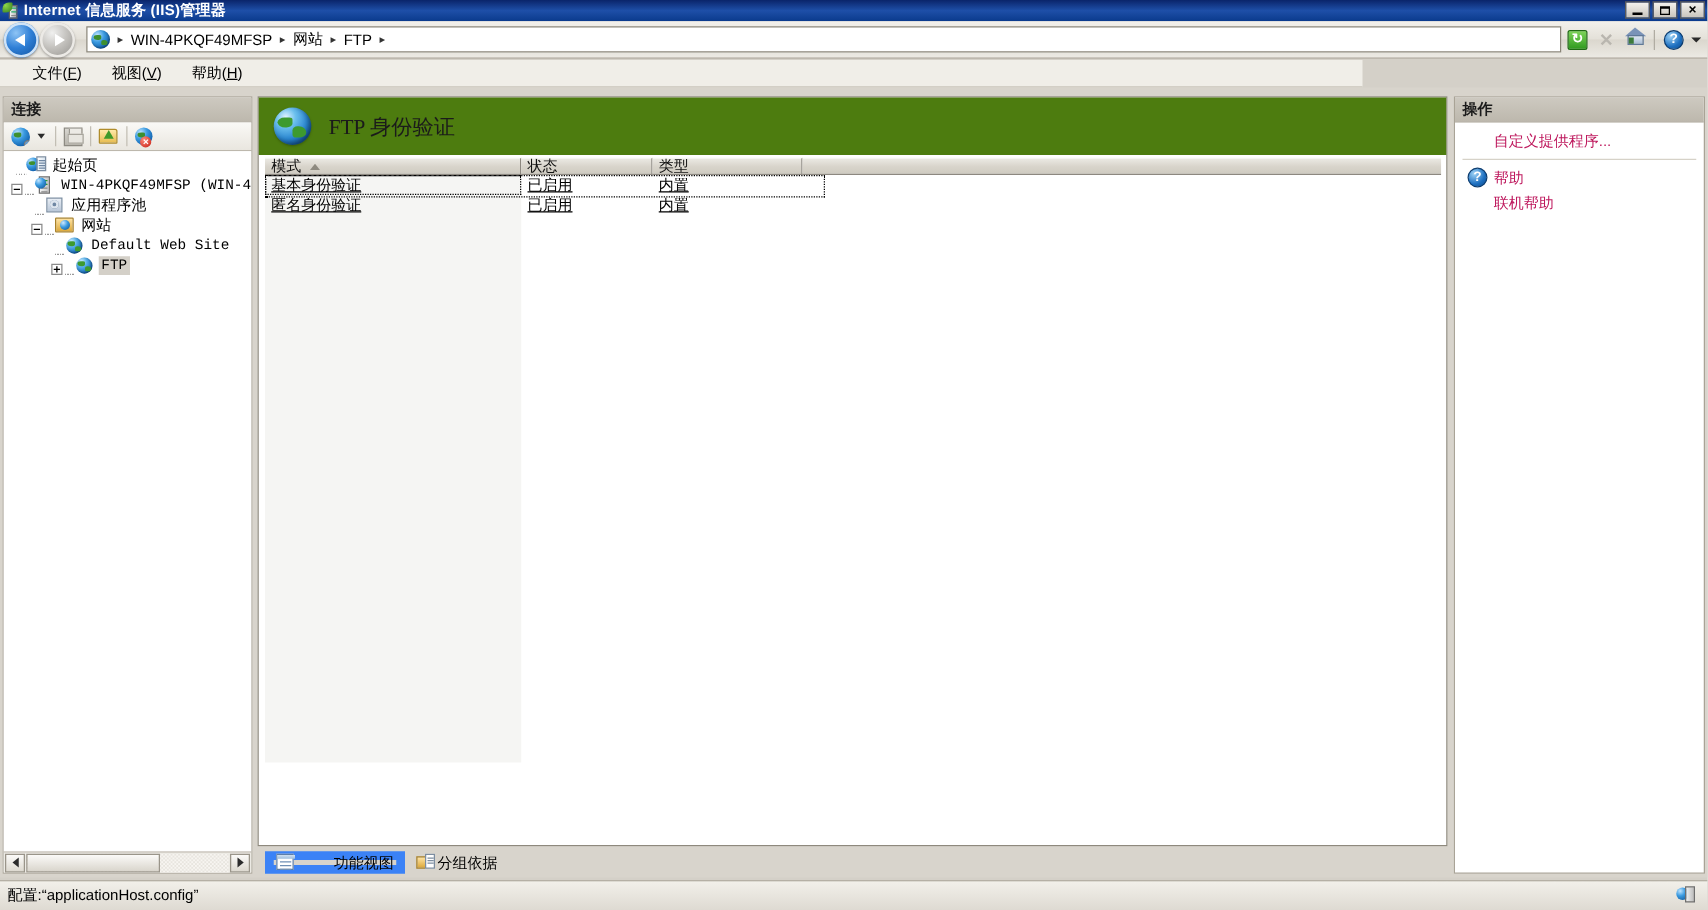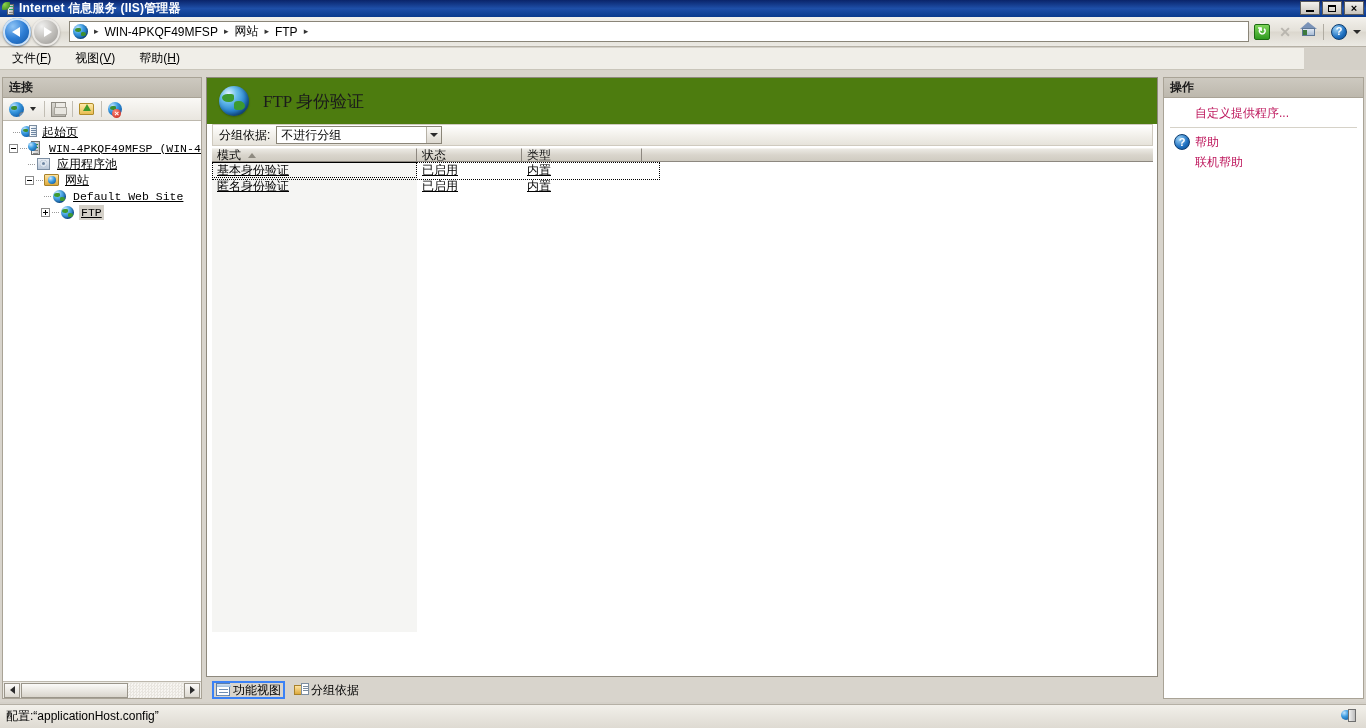--- a/index.html
+++ b/index.html
@@ -145,22 +145,22 @@
     display: flex; align-items: center; justify-content: center;
     border: 1px solid #0d3d70; line-height: 1;
   }
   .ico-caret {
     width: 0; height: 0; border-left: 4px solid transparent; border-right: 4px solid transparent;
     border-top: 4px solid #2b2b2b; margin-left: 1px;
   }
 
   
   .menubar {
-    position: absolute; left: 0; top: 48px; width: 1304px; height: 22px;
-    background: #f0eee8; display: flex; align-items: center; padding-left: 12px;
+    position: absolute; left: 0; top: 48px; width: 1090px; height: 22px;
+    background: #f0eee8; display: flex; align-items: center; padding-left: 26px;
     border-bottom: 1px solid #c9c5ba;
   }
   .menu-item {
     font-size: 12px; color: #000; margin-right: 24px; white-space: nowrap;
     font-family: "Liberation Sans", sans-serif;
   }
   .menu-item u { text-decoration: underline; }
 
   
   .panes {
@@ -243,21 +243,21 @@
   .ct-drop {
     width: 0; height: 0; border-left: 3.5px solid transparent; border-right: 3.5px solid transparent;
     border-top: 4px solid #2b2b2b; margin-left: 3px; margin-right: 3px;
   }
   .ct-sep { width: 1px; height: 16px; background: #c2beb4; margin: 0 3px; }
 
   .tree {
     flex: 1 1 auto; background: #fff; overflow: hidden; position: relative;
     padding-top: 3px; font-size: 12px;
   }
-  .tnode { display: flex; align-items: center; height: 16px; white-space: nowrap; text-decoration: underline; }
+  .tnode { display: flex; align-items: flex-end; height: 16px; white-space: nowrap; }
   .t-indent { flex: 0 0 auto; }
   .t-expander {
     width: 9px; height: 9px; border: 1px solid #8b8b8b; background: #fff;
     position: relative; flex: 0 0 auto; margin-right: 2px;
   }
   .t-expander::before {
     content:""; position:absolute; left:1px; top:3px; width:5px; height:1px; background:#000;
   }
   .t-expander.plus::after {
     content:""; position:absolute; left:3px; top:1px; width:1px; height:5px; background:#000;
@@ -435,21 +435,21 @@
   .lv-td {
     font-size: 12px; color: #000; padding-left: 5px; display: flex; align-items: center;
     white-space: nowrap; overflow: hidden;
   }
 
   .viewtabs {
     position: absolute; left: 206px; top: 609px; width: 952px; height: 22px;
     display: flex; align-items: center; padding-left: 6px; gap: 6px;
   }
   .vtab { display: flex; align-items: center; height: 18px; padding: 0 3px; font-size: 12px; }
-  .vtab.active { border: 2px solid #3b82f6; padding: 0 2px; }
+  .vtab.active { border: 7px solid #3b82f6; padding: 0 2px; gap: 29px; }
   .vtab-ico { width: 15px; height: 14px; margin-right: 2px; position: relative; flex: 0 0 auto; }
   .vt-grid {
     position:absolute; left:0; top:0; width:14px; height:13px; background:#fff;
     border:1px solid #5d7ea8;
   }
   .vt-grid::before {
     content:""; position:absolute; left:0; top:0; width:14px; height:3px;
     background: linear-gradient(to bottom,#cfe0f2,#9fbedd);
   }
   .vt-grid::after {
@@ -694,29 +694,20 @@
       </div>
     </div>
 
     <div class="center-pane">
 
       <div class="content-title">
         <span class="ct-title-globe"></span>
         <span class="ct-title-text">FTP 身份验证</span>
       </div>
 
-      <div class="groupbar">
-        <span class="gb-label">分组依据:</span>
-        <span class="gb-select">
-          <span>不进行分组</span>
-          <span class="arrowbox">
-              <i></i>
-            </span>
-        </span>
-      </div>
 
       <div class="listview">
 
         <div class="lv-header">
           <div class="lv-th" style="width:205px">
             <span>模式</span>
             <span class="sort-arrow"></span>
           </div>
           <div class="lv-th" style="width:105px">
             <span>状态</span>

